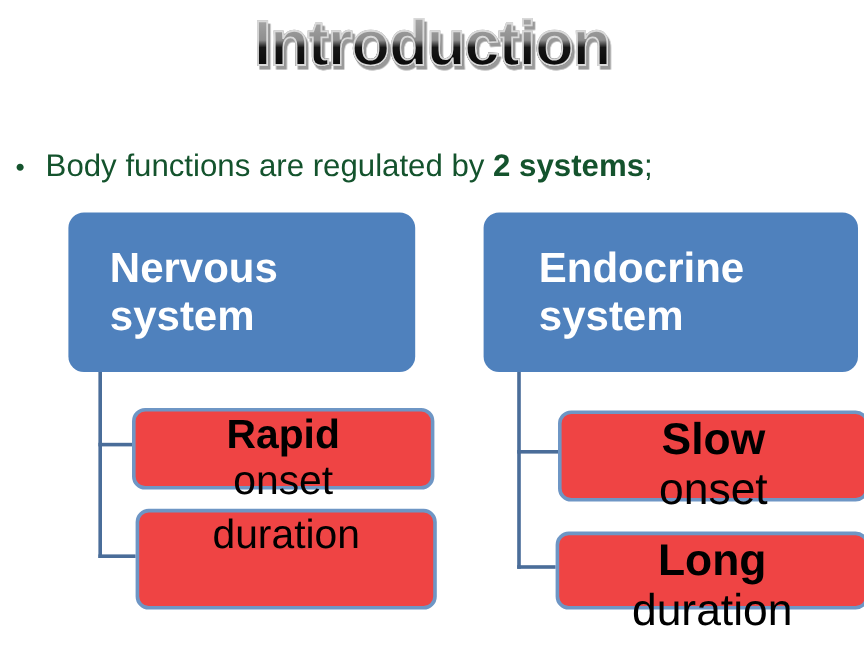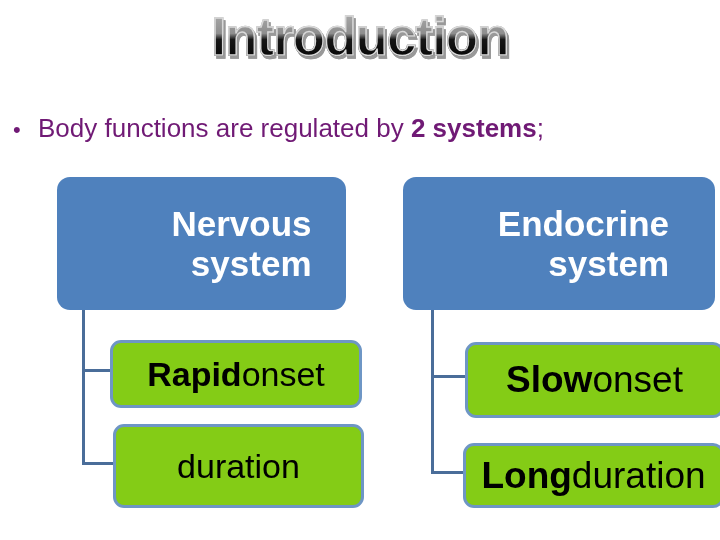--- a/index.html
+++ b/index.html
@@ -18,48 +18,49 @@
     font-size: 53px; font-weight: bold; letter-spacing: -1px;
     background: linear-gradient(to bottom, #b3b3b3 0%, #8e8e8e 45%, #161616 55%, #000 100%);
     -webkit-background-clip: text; background-clip: text;
     color: transparent;
     -webkit-text-stroke: 1.5px #d9d9d9;
     filter: drop-shadow(2px 3px 0.5px rgba(70,70,70,0.55));
   }
 
   
   .bullet-line {
-    position: absolute; top: 113px; left: 13px;
-    font-size: 26px; color: #701a75; white-space: nowrap;
+    position: absolute; top: 123px; left: 13px;
+    font-size: 26px; color: #14532d; white-space: nowrap;
   }
   .bullet-marker { display: inline-block; width: 25px; font-size: 22px; }
   .bold { font-weight: bold; }
 
   
   .parent-box {
     position: absolute;
     background: var(--parent-fill, #4f81bd);
     border-radius: 13px;
     color: #fff; font-weight: bold; font-size: 35px; line-height: 1.12;
     display: flex; align-items: center; justify-content: center;
-    text-align: right;
+    text-align: left;
   }
   .parent-box .plabel { width: 220px; }
   .parent-nervous   { left: 57px;  top: 177px; width: 289px; height: 133px; }
   .parent-endocrine { left: 403px; top: 177px; width: 312px; height: 133px; }
 
   
   .child-box {
     position: absolute;
-    background: #84cc16;
+    background: #ef4444;
     border: 3px solid var(--child-border, #6e96c5);
     border-radius: 11px;
     color: #000;
-    display: flex; align-items: center; justify-content: center;
+    display: flex; align-items: center; justify-content: space-between;
     white-space: nowrap;
+    flex-direction: column;
   }
   .child-left  { font-size: 34px; }
   .child-right { font-size: 37px; }
   .child-rapid { left: 110px; top: 340px; width: 246px; height: 62px; }
   .child-short { left: 113px; top: 424px; width: 245px; height: 78px; }
   .child-slow  { left: 465px; top: 342px; width: 253px; height: 70px; }
   .child-long  { left: 463px; top: 443px; width: 255px; height: 59px; }
 
   
   .connector { position: absolute; background: var(--connector, #4a6d99); }

